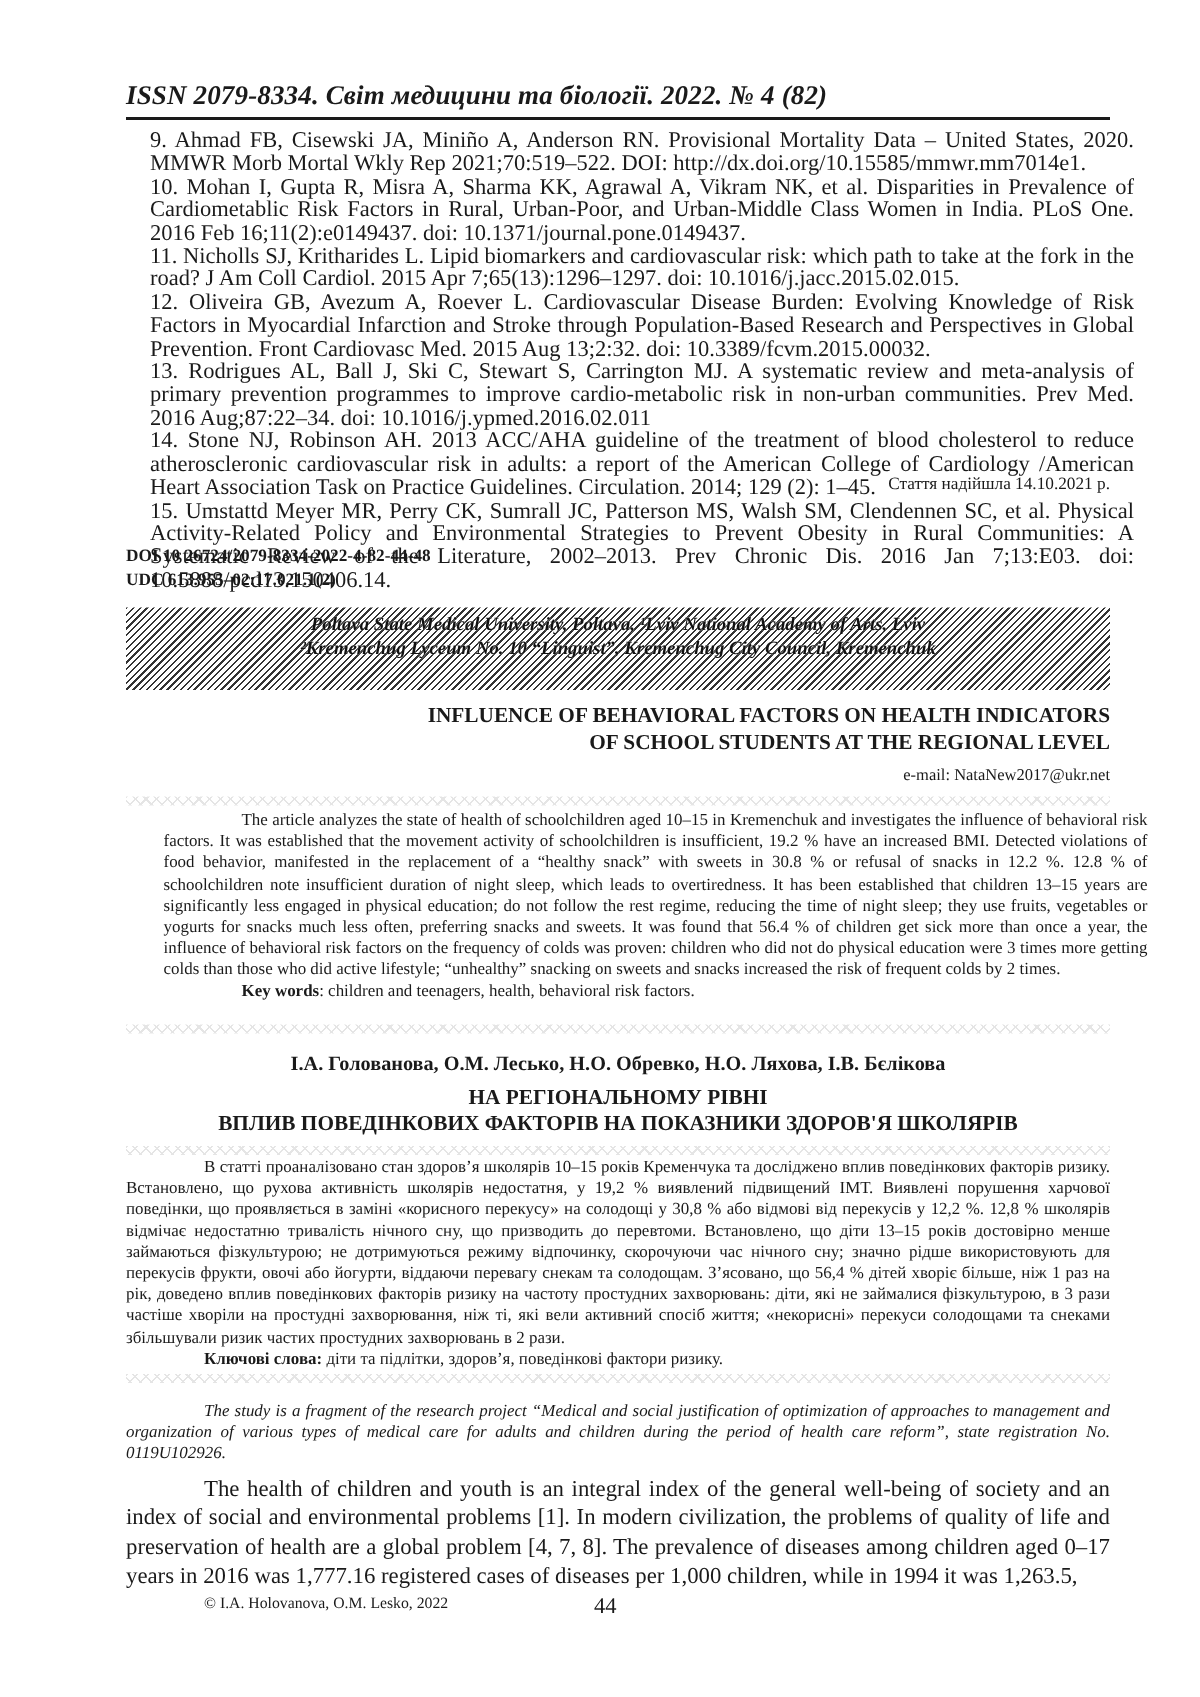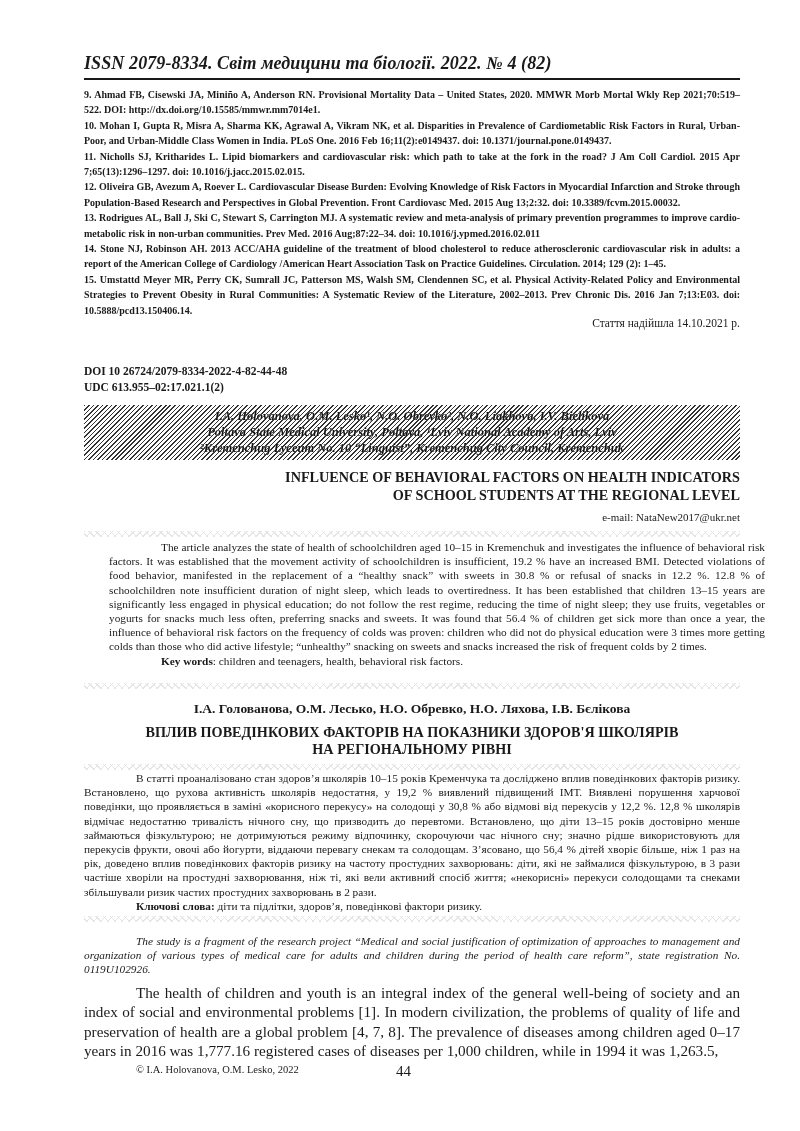--- a/index.html
+++ b/index.html
@@ -13,22 +13,22 @@
       position: absolute; top: 52px; left: 0; width: 656px;
       font-style: italic; font-weight: bold; font-size: 18px; line-height: 22px;
       letter-spacing: 0.1px;
     }
     .header-rule {
       position: absolute; top: 78px; left: 0; width: 656px; height: 0;
       border-top: 2px solid #1a1a1a;
     }
 
     .refs {
-      position: absolute; top: 87px; left: 0; width: 656px;
-      font-size: 10px; line-height: 15.4px; text-align: justify; font-weight: bold;
+      position: absolute; top: 87px; left: 16px; width: 656px;
+      font-size: 15px; line-height: 15.4px; text-align: justify;
     }
     .refs p { margin: 0; }
     .received {
       position: absolute; top: 316px; right: 0; font-size: 11.5px; line-height: 15px;
     }
 
     .ids {
       position: absolute; top: 363px; left: 0; font-weight: bold; font-size: 11.5px; line-height: 16px;
     }
 
@@ -110,21 +110,20 @@
     <p>15. Umstattd Meyer MR, Perry CK, Sumrall JC, Patterson MS, Walsh SM, Clendennen SC, et al. Physical Activity-Related Policy and Environmental Strategies to Prevent Obesity in Rural Communities: A Systematic Review of the Literature, 2002–2013. Prev Chronic Dis. 2016 Jan 7;13:E03. doi: 10.5888/pcd13.150406.14.</p>
   </div>
   <div class="received">Стаття надійшла 14.10.2021 р.</div>
 
   <div class="ids">
     <div>DOI 10 26724/2079-8334-2022-4-82-44-48</div>
     <div>UDC 613.955–02:17.021.1(2)</div>
   </div>
 
   <div class="authors-box">
-    <div>I.A. Holovanova, O.M. Lesko¹, N.O. Obrevko², N.O. Liakhova, I.V. Bielikova</div>
     <div>Poltava State Medical University, Poltava, ¹Lviv National Academy of Arts, Lviv</div>
     <div>²Kremenchug Lyceum No. 10 “Linguist”, Kremenchug City Council, Kremenchuk</div>
   </div>
 
   <div class="title-en">
     <div>INFLUENCE OF BEHAVIORAL FACTORS ON HEALTH INDICATORS</div>
     <div>OF SCHOOL STUDENTS AT THE REGIONAL LEVEL</div>
   </div>
   <div class="email">e-mail: NataNew2017@ukr.net</div>
 
@@ -132,22 +131,22 @@
 
   <div class="abstract" style="top:540px;margin-left:25px;">
     <p>The article analyzes the state of health of schoolchildren aged 10–15 in Kremenchuk and investigates the influence of behavioral risk factors. It was established that the movement activity of schoolchildren is insufficient, 19.2 % have an increased BMI.  Detected violations of food behavior, manifested in the replacement of a “healthy snack” with sweets in 30.8 % or refusal of snacks in 12.2 %. 12.8 % of schoolchildren note insufficient duration of night sleep, which leads to overtiredness. It has been established that children 13–15 years are significantly less engaged in physical education; do not follow the rest regime, reducing the time of night sleep; they use fruits, vegetables or yogurts for snacks much less often, preferring snacks and sweets. It was found that 56.4 % of children get sick more than once a year, the influence of behavioral risk factors on the frequency of colds was proven: children who did not do physical education were 3 times more  getting colds than those who did  active lifestyle; “unhealthy” snacking on sweets and snacks increased the risk of frequent colds by 2 times.</p>
     <div class="keywords"><span class="kw-label">Key words</span><span>: children and teenagers, health, behavioral risk factors.</span></div>
   </div>
 
   <div class="wavy" style="top:683px;"></div>
 
   <div class="authors-ua">І.А. Голованова, О.М. Лесько, Н.О. Обревко, Н.О. Ляхова, І.В. Бєлікова</div>
   <div class="title-ua">
+    <div>НА РЕГІОНАЛЬНОМУ РІВНІ</div>
     <div>ВПЛИВ ПОВЕДІНКОВИХ ФАКТОРІВ НА ПОКАЗНИКИ ЗДОРОВ'Я ШКОЛЯРІВ</div>
-    <div>НА РЕГІОНАЛЬНОМУ РІВНІ</div>
   </div>
 
   <div class="wavy" style="top:764px;"></div>
 
   <div class="abstract" style="top:771px;">
     <p>В статті проаналізовано стан здоров’я школярів 10–15 років Кременчука та досліджено вплив поведінкових факторів ризику. Встановлено, що рухова активність школярів недостатня, у 19,2 % виявлений підвищений ІМТ. Виявлені порушення харчової поведінки, що проявляється в заміні «корисного перекусу» на солодощі у 30,8 % або відмові від перекусів у 12,2 %. 12,8 % школярів відмічає недостатню тривалість нічного сну, що призводить до перевтоми. Встановлено, що діти 13–15 років достовірно менше займаються фізкультурою; не дотримуються режиму відпочинку, скорочуючи час нічного сну; значно рідше використовують для перекусів фрукти, овочі або йогурти, віддаючи перевагу снекам та солодощам. З’ясовано, що 56,4 % дітей хворіє більше, ніж 1 раз на рік, доведено вплив поведінкових факторів ризику на частоту простудних захворювань: діти, які не займалися фізкультурою, в 3 рази частіше хворіли на простудні захворювання, ніж ті, які вели активний спосіб життя; «некорисні» перекуси солодощами та снеками збільшували ризик частих простудних захворювань в 2 рази.</p>
     <div class="keywords"><span class="kw-label">Ключові слова:</span><span> діти та підлітки, здоров’я, поведінкові фактори ризику.</span></div>
   </div>
 
   <div class="wavy" style="top:916px;"></div>

